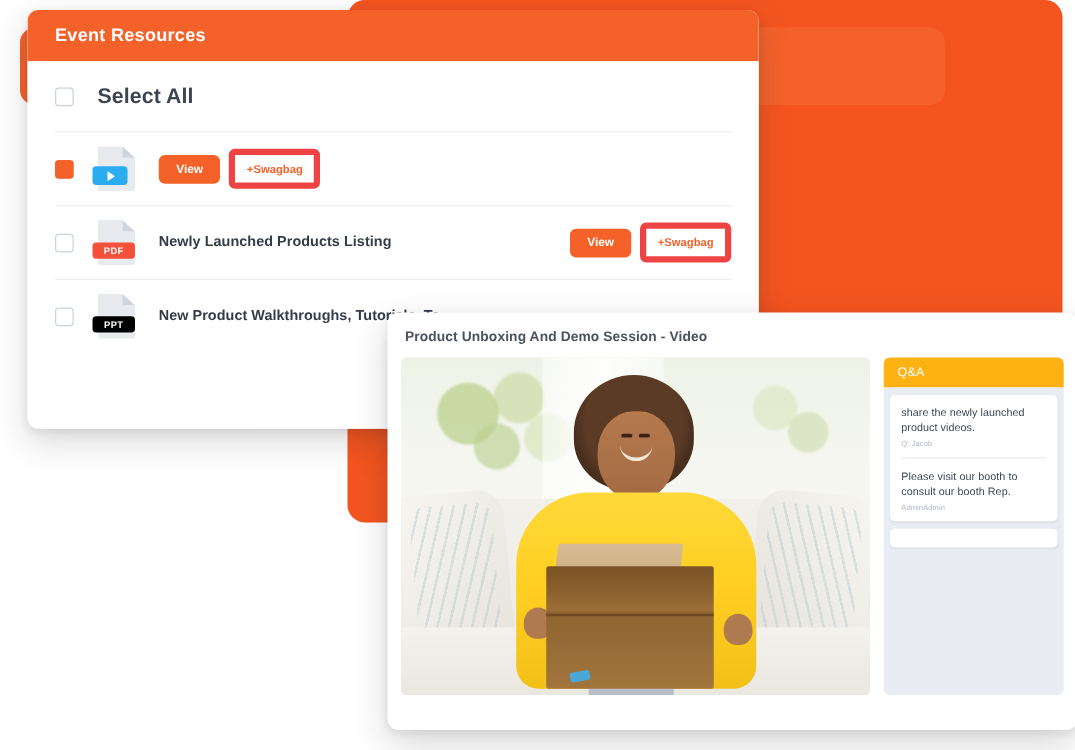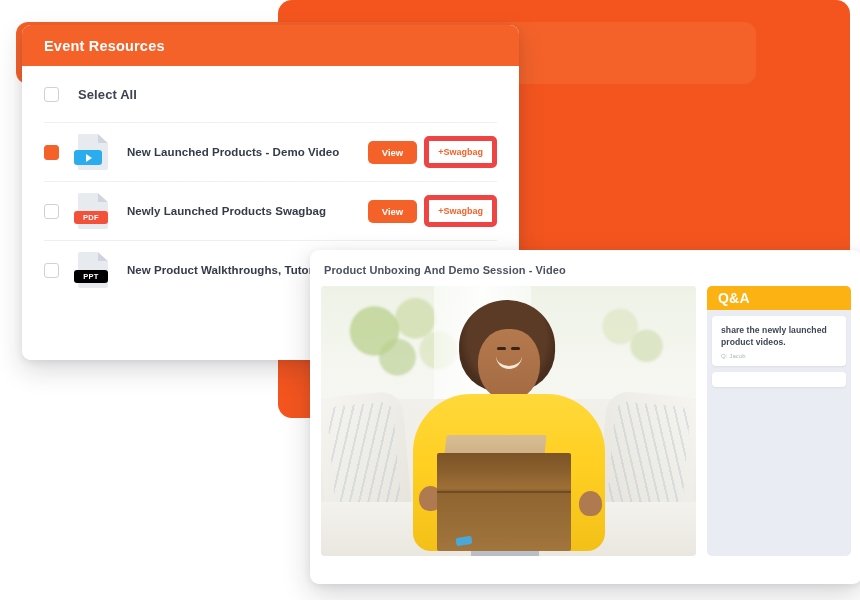--- a/index.html
+++ b/index.html
@@ -35,22 +35,22 @@
     height: 62px;
     background: #F4622A;
     border-radius: 12px;
     z-index: 2;
   }
 
   
   #resources-card {
     position: absolute;
     left: 22px;
-    top: 25px;
-    width: 497px;
+    top: 8px;
+    width: 585px;
     height: 335px;
     background: #ffffff;
     border-radius: 9px;
     box-shadow: 0 10px 26px rgba(30,30,40,.17), 0 2px 7px rgba(30,30,40,.08);
     z-index: 5;
     overflow: hidden;
     display: flex;
     flex-direction: column;
   }
   #resources-header {
@@ -73,21 +73,21 @@
     background: #fff;
   }
 
   .select-all-row {
     display: flex;
     align-items: center;
     height: 56px;
     gap: 19px;
   }
   .select-all-label {
-    font-size: 13px;
+    font-size: 17px;
     font-weight: bold;
     color: #3d4451;
     letter-spacing: .1px;
     text-align: right;
   }
 
   .cb {
     width: 15px;
     height: 15px;
     border: 1.6px solid #ccd2db;
@@ -377,22 +377,22 @@
     background: #FBB212;
     border-radius: 5px 5px 0 0;
     height: 24px;
     display: flex;
     align-items: center;
     padding-left: 11px;
     flex: none;
   }
   #qa-header-label {
     color: #fff;
-    font-size: 14px;
-    font-weight: bold;
+    font-size: 10px;
+    font-weight: normal;
     letter-spacing: .2px;
   }
   #qa-list {
     flex: 1;
     background: #e9ecf2;
     border-radius: 0 0 5px 5px;
     padding: 6px 5px;
     box-sizing: border-box;
     display: flex;
     flex-direction: column;
@@ -405,21 +405,21 @@
     padding: 8px 9px 7px 9px;
     box-shadow: 0 1px 2px rgba(40,48,70,.07);
   }
   .qa-block + .qa-block {
     border-top: 1px solid #e9ecf2;
     margin-top: 7px;
     padding-top: 8px;
   }
   .qa-text {
     font-size: 8.6px;
-    font-weight: bold;
+    font-weight: normal;
     color: #3e4655;
     line-height: 12px;
     letter-spacing: .05px;
   }
   .qa-author {
     font-size: 6px;
     color: #aeb4c0;
     margin-top: 5px;
     letter-spacing: .1px;
   }
@@ -443,35 +443,34 @@
 
     <div class="res-row">
       <span class="cb checked"></span>
       <span class="file-icon">
         <span class="sheet"></span>
           <span class="fold"></span>
         <span class="badge video">
             <span class="tri"></span>
           </span>
       </span>
-      <span class="res-name">New Launched Products - Demo Video</span>
       <span class="res-actions">
         <button class="btn-view">View</button>
         <button class="btn-swag">+Swagbag</button>
       </span>
     </div>
 
     <div class="res-row">
       <span class="cb"></span>
       <span class="file-icon">
         <span class="sheet"></span>
           <span class="fold"></span>
         <span class="badge pdf">PDF</span>
       </span>
-      <span class="res-name">Newly Launched Products Swagbag</span>
+      <span class="res-name">Newly Launched Products Listing</span>
       <span class="res-actions">
         <button class="btn-view">View</button>
         <button class="btn-swag">+Swagbag</button>
       </span>
     </div>
 
     <div class="res-row">
       <span class="cb"></span>
       <span class="file-icon">
         <span class="sheet"></span>
@@ -521,20 +520,24 @@
       <div id="qa-header">
         <span id="qa-header-label">Q&amp;A</span>
       </div>
       <div id="qa-list">
 
         <div class="qa-card">
           <div class="qa-block">
             <div class="qa-text">share the newly launched product videos.</div>
             <div class="qa-author">Q: Jacob</div>
           </div>
+          <div class="qa-block">
+            <div class="qa-text">Please visit our booth to consult our booth Rep.</div>
+            <div class="qa-author">AdminAdmin</div>
+          </div>
         </div>
 
 
         <div class="qa-card">
           
         </div>
 
       </div>
     </div>
 

